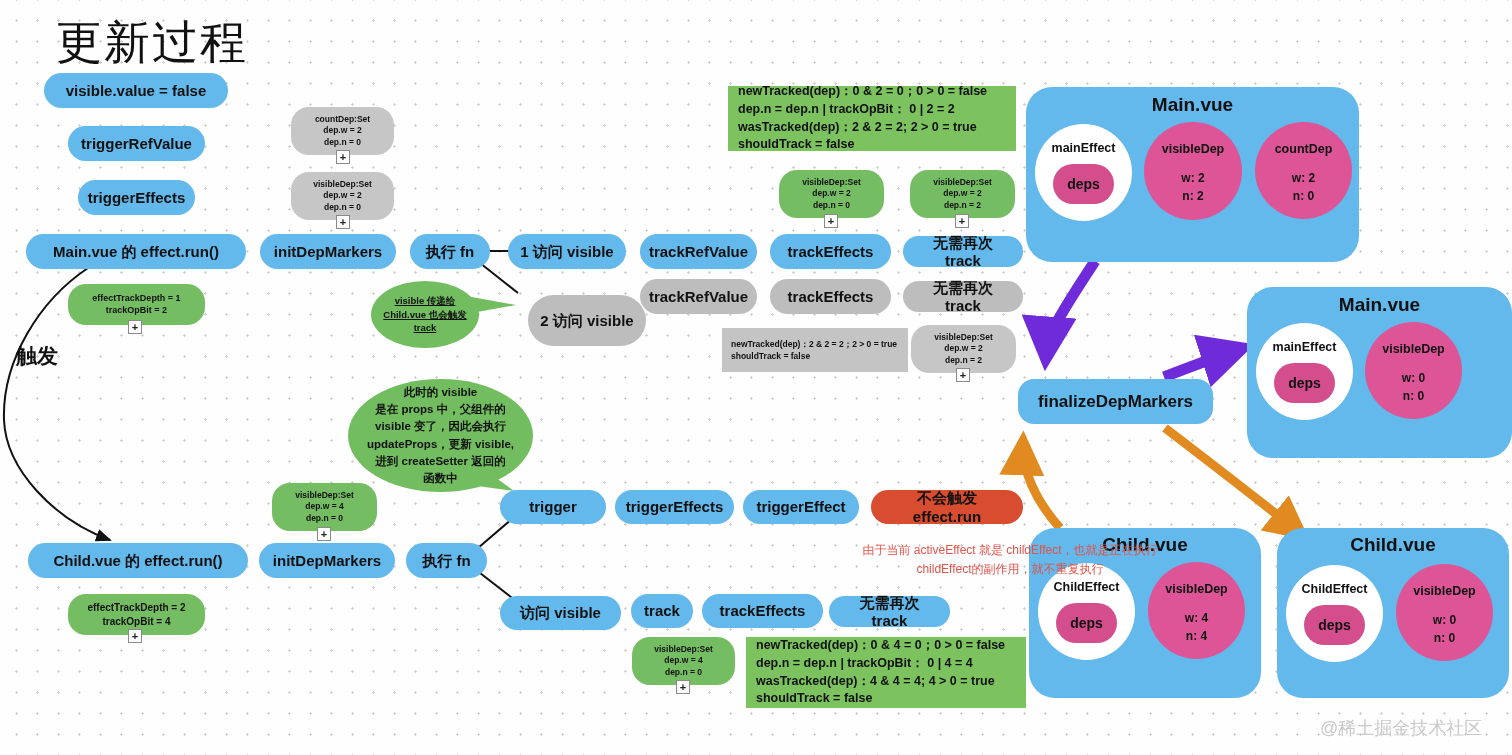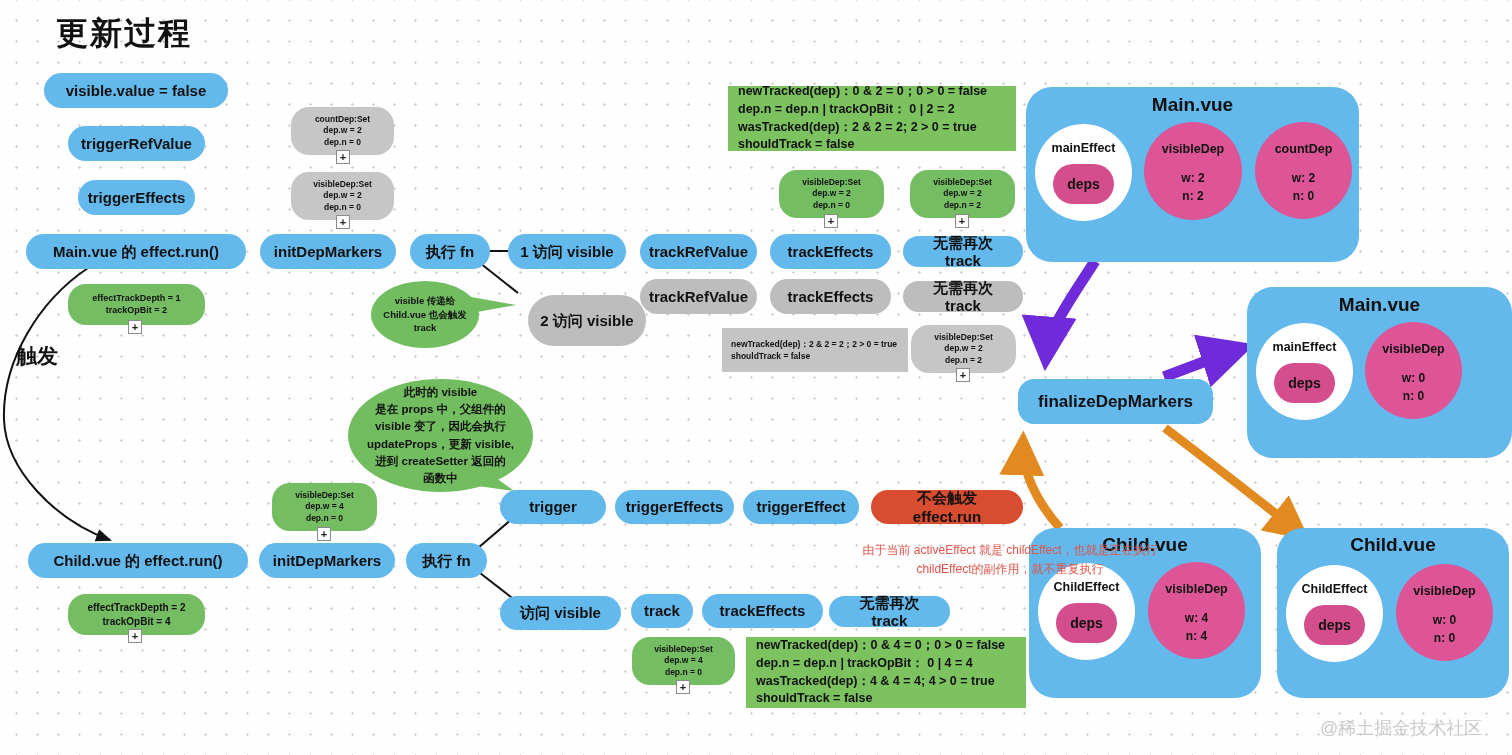--- a/index.html
+++ b/index.html
@@ -83,22 +83,22 @@
     padding: 8px 10px;
     white-space: pre-line;
     z-index: 10;
     text-align: left;
     justify-content: flex-start;
   }
   .code-green { background: #7cc35f; }
   .code-gray { background: #c4c4c4; font-size: 8.5px; line-height: 1.45; padding: 7px 9px; }
   .title {
     position: absolute;
-    font-size: 32px;
-    font-weight: bold;
+    font-size: 46px;
+    font-weight: normal;
     color: #111;
     letter-spacing: 2px;
     z-index: 10;
   }
   .side-label {
     position: absolute;
     font-size: 21px;
     font-weight: bold;
     color: #111;
     z-index: 10;
@@ -166,20 +166,21 @@
     background: #72bd5f;
     border-radius: 50%;
     display: flex; align-items: center; justify-content: center;
     text-align: center;
     font-size: 9.5px;
     font-weight: bold;
     color: #111;
     line-height: 1.45;
     white-space: pre-line;
     z-index: 10;
+    text-decoration: underline;
   }
   .bubble-tail {
     position: absolute;
     width: 0; height: 0;
     z-index: 9;
   }
   .note-red {
     position: absolute;
     color: #e0544a;
     font-size: 12px;

